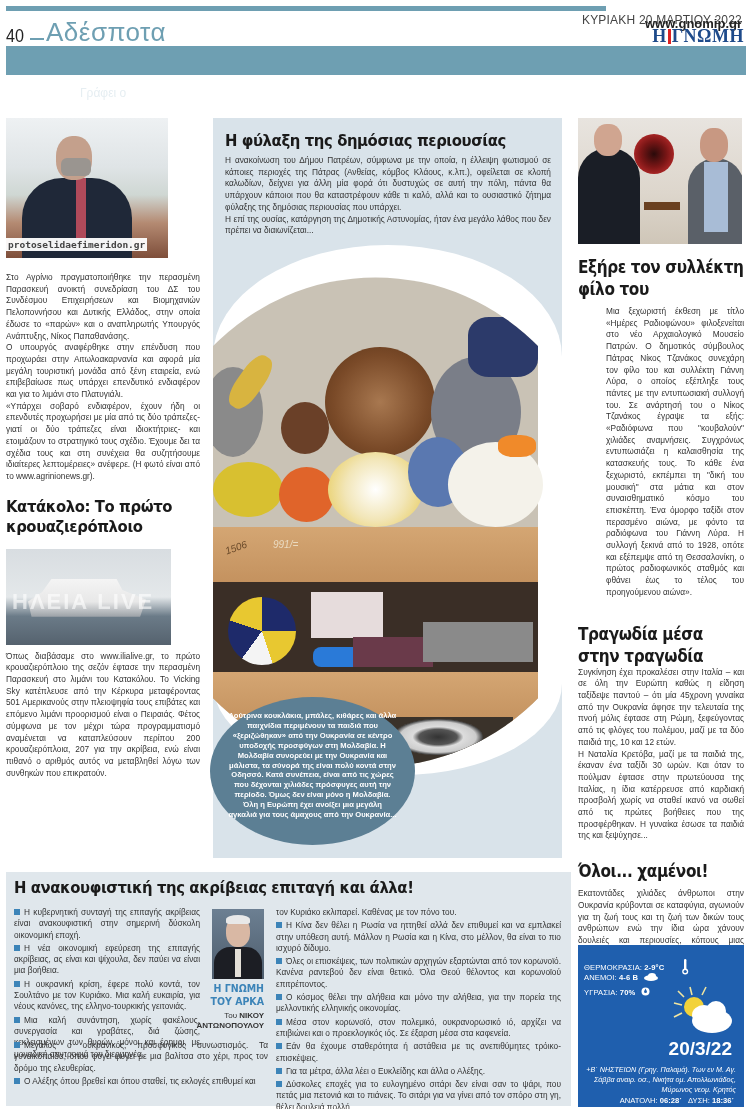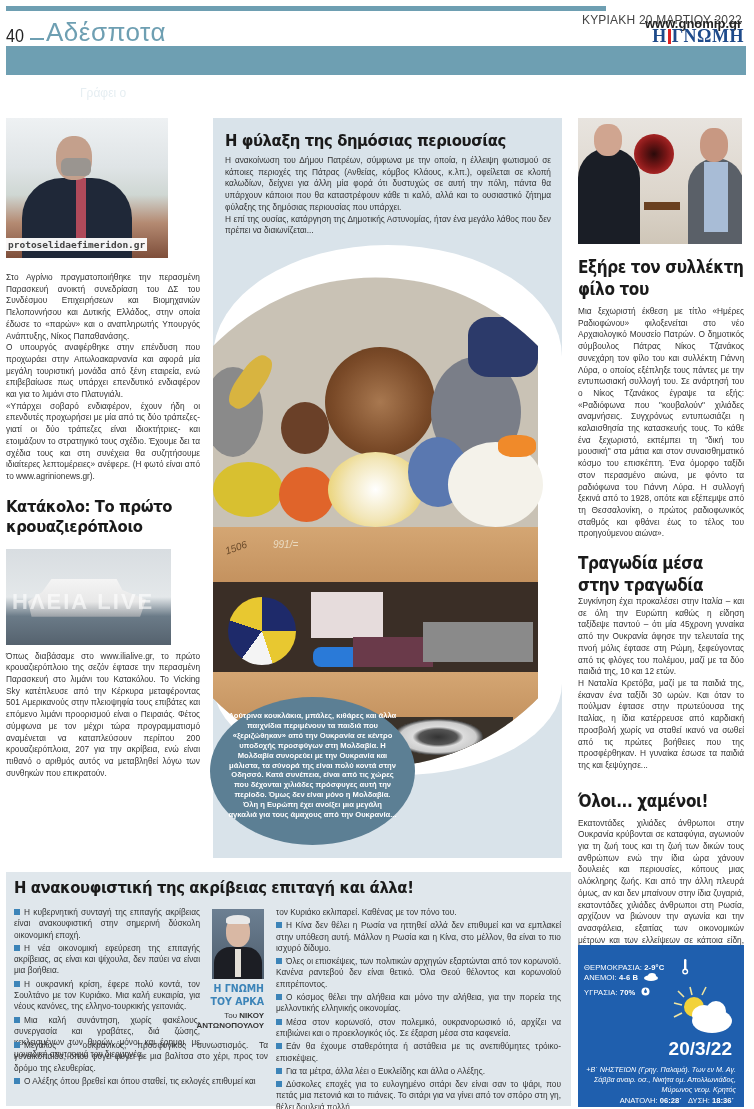--- a/index.html
+++ b/index.html
@@ -167,24 +167,24 @@
   <div class="photo photo-collectors">
     <div class="horn"></div>
     <div class="base"></div>
     <div class="man1"></div>
     <div class="head1"></div>
     <div class="man2"></div>
     <div class="shirt2"></div>
     <div class="head2"></div>
   </div>
   <h2 class="h-left" style="margin-top:12px; font-size:17px; line-height:22px;">Εξήρε τον συλλέκτη φίλο του</h2>
-  <div class="body-text" style="margin-top:6px;">
+  <div class="body-text" style="margin-top:6px;margin-left:28px;">
     <p>Μια ξεχωριστή έκθεση με τίτλο «Ημέρες Ραδιοφώνου» φιλοξενείται στο νέο Αρχαιολογικό Μουσείο Πατρών. Ο δημοτικός σύμβουλος Πάτρας Νίκος Τζανάκος συνεχάρη τον φίλο του και συλλέκτη Γιάννη Λύρα, ο οποίος εξέπληξε τους πάντες με την εντυπωσιακή συλλογή του. Σε ανάρτησή του ο Νίκος Τζανάκος έγραψε τα εξής: «Ραδιόφωνα που "κουβαλούν" χιλιάδες αναμνήσεις. Συγχρόνως εντυπωσιάζει η καλαισθησία της κατασκευής τους. Το κάθε ένα ξεχωριστό, εκπέμπει τη "δική του μουσική" στα μάτια και στον συναισθηματικό κόσμο του επισκέπτη. Ένα όμορφο ταξίδι στον περασμένο αιώνα, με φόντο τα ραδιόφωνα του Γιάννη Λύρα. Η συλλογή ξεκινά από το 1928, οπότε και εξέπεμψε από τη Θεσσαλονίκη, ο πρώτος ραδιοφωνικός σταθμός και φθάνει έως το τέλος του προηγούμενου αιώνα».</p>
   </div>
-  <h2 class="h-left" style="margin-top:12px; font-size:17px; line-height:22px;">Τραγωδία μέσα στην τραγωδία</h2>
+  <h2 class="h-left" style="margin-top:24px; font-size:17px; line-height:22px;">Τραγωδία μέσα στην τραγωδία</h2>
   <div class="body-text" style="margin-top:0;">
     <p>Συγκίνηση έχει προκαλέσει στην Ιταλία – και σε όλη την Ευρώπη καθώς η είδηση ταξίδεψε παντού – ότι μία 45χρονη γυναίκα από την Ουκρανία άφησε την τελευταία της πνοή μόλις έφτασε στη Ρώμη, ξεφεύγοντας από τις φλόγες του πολέμου, μαζί με τα δύο παιδιά της, 10 και 12 ετών.</p>
     <p>Η Ναταλία Κρετόβα, μαζί με τα παιδιά της, έκαναν ένα ταξίδι 30 ωρών. Και όταν το πούλμαν έφτασε στην πρωτεύουσα της Ιταλίας, η ίδια κατέρρευσε από καρδιακή προσβολή χωρίς να σταθεί ικανό να σωθεί από τις πρώτες βοήθειες που της προσφέρθηκαν. Η γυναίκα έσωσε τα παιδιά της και ξεψύχησε...</p>
   </div>
   <h2 class="h-left" style="margin-top:18px; font-size:17px; line-height:22px;">Όλοι... χαμένοι!</h2>
   <div class="body-text" style="margin-top:6px;">
     <p>Εκατοντάδες χιλιάδες άνθρωποι στην Ουκρανία κρύβονται σε καταφύγια, αγωνιούν για τη ζωή τους και τη ζωή των δικών τους ανθρώπων ενώ την ίδια ώρα χάνουν δουλειές και περιουσίες, κόπους μιας ολόκληρης ζωής. Και από την άλλη πλευρά όμως, αν και δεν μπαίνουν στην ίδια ζυγαριά, εκατοντάδες χιλιάδες άνθρωποι στη Ρωσία, αρχίζουν να βιώνουν την αγωνία και την ανασφάλεια, εξαιτίας των οικονομικών μέτρων και των ελλείψεων σε κάποια είδη, όπως η ζάχαρη. Οι εικόνες των ανθρώπων να ορμούν σε ράφια για ένα πακέτο ζάχαρης είναι θλιβερές, ενώ το ρούβλι κατρακυλάει διαρκώς. Το γράψαμε και το επαναλαμβάνουμε: Αυτός ο πόλεμος έχει μόνο χαμένους...</p>
   </div>
 </div>
 

